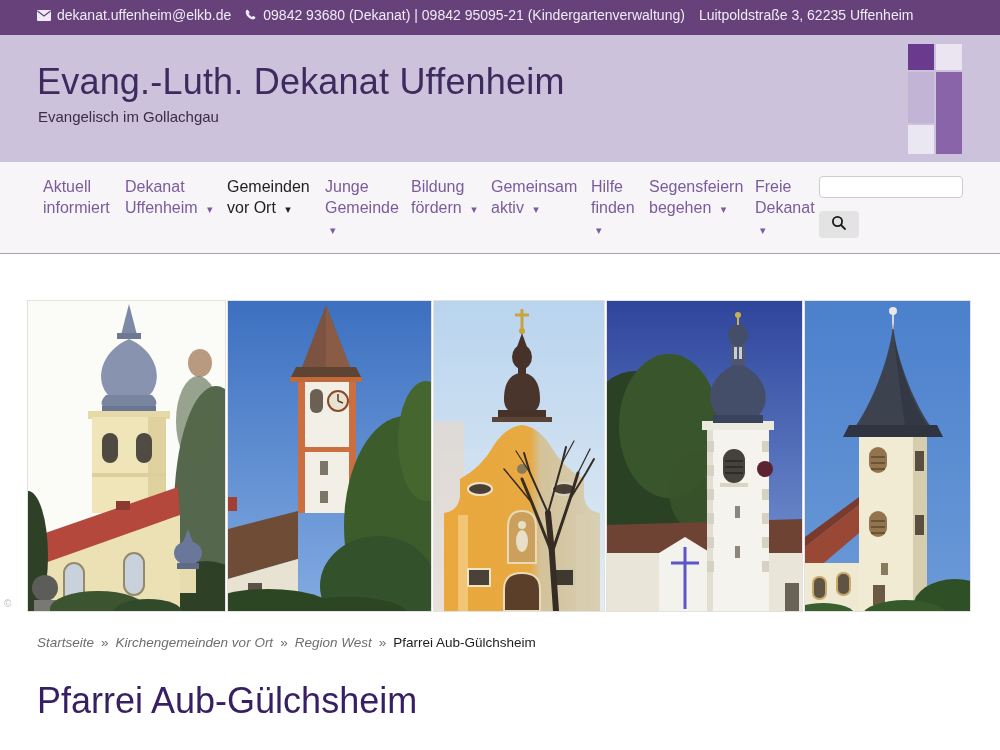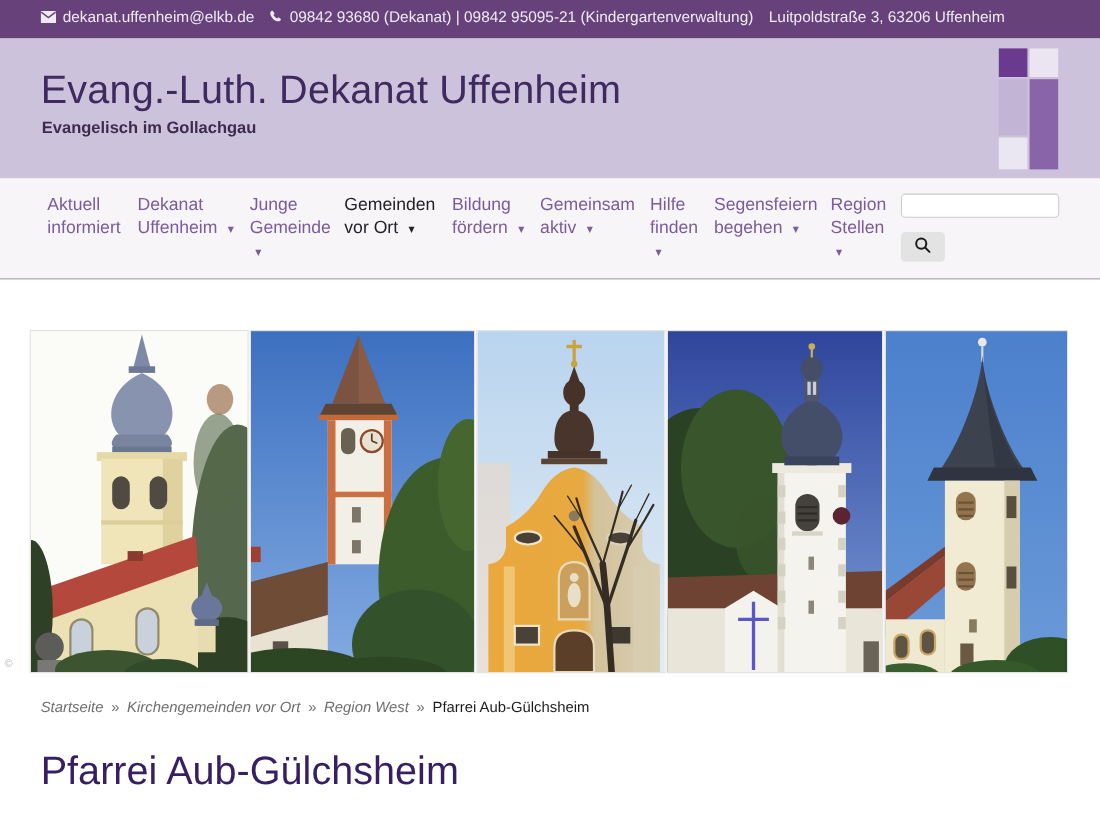--- a/index.html
+++ b/index.html
@@ -34,21 +34,21 @@
   .site-title {
     margin:0;
     font-size:36px;
     font-weight:500;
     color:#3e2a5e;
     letter-spacing:0.2px;
   }
   .site-subtitle {
     margin:5px 0 0 1px;
     font-size:15px;
-    font-weight:bold;
+    font-weight:normal;
     color:#3b2b4e;
   }
   .logo { position:absolute; top:9px; right:37px; width:55px; height:110px; cursor:pointer; }
   .logo div { position:absolute; }
   .logo .sq1 { left:0;  top:0;   width:26px; height:26px; background:#6a3a8e; }
   .logo .sq2 { left:28px; top:0; width:26px; height:26px; background:#eae5f1; }
   .logo .r1  { left:0;  top:28px; width:26px; height:51px; background:#c2b4d5; }
   .logo .r2  { left:0;  top:81px; width:26px; height:29px; background:#eae6f2; }
   .logo .r3  { left:28px; top:28px; width:26px; height:82px; background:#8a64a9; }
 
@@ -125,46 +125,46 @@
 </head>
 <body>
 
 <div class="topbar">
   <div class="topbar-inner">
     <span class="tb-item"><span class="tb-icon"><svg width="14" height="11" viewBox="0 0 14 11">
             <rect x="0" y="0" width="14" height="11" rx="1" fill="#f0eaf5"></rect>
             <path d="M0.5,1 L7,6 L13.5,1" stroke="#67427a" stroke-width="1.3" fill="none"></path>
           </svg></span><a href="#">dekanat.uffenheim@elkb.de</a></span><span class="tb-item"><span class="tb-icon"><svg width="12" height="12" viewBox="0 0 12 12">
             <path d="M2.8,0.8 C2.2,0.6 1.4,0.9 1.0,1.7 C0.2,3.3 1.0,5.9 3.1,8.0 C5.2,10.1 7.8,10.9 9.4,10.1 C10.2,9.7 10.5,8.9 10.3,8.3 L8.7,7.1 C8.4,6.9 7.9,6.9 7.6,7.2 L6.9,7.9 C6.0,7.5 4.1,5.7 3.6,4.7 L4.3,4.0 C4.6,3.7 4.7,3.2 4.4,2.9 Z" fill="#f0eaf5"></path>
-          </svg></span><span>09842 93680 (Dekanat) | 09842 95095-21 (Kindergartenverwaltung)</span></span><span class="tb-item">Luitpoldstraße 3, 63206 Uffenheim</span>
+          </svg></span><span>09842 93680 (Dekanat) | 09842 95095-21 (Kindergartenverwaltung)</span></span><span class="tb-item">Luitpoldstraße 3, 62235 Uffenheim</span>
   </div>
 </div>
 
 <div class="header">
   <h1 class="site-title">Evang.-Luth. Dekanat Uffenheim</h1>
   <div class="site-subtitle">Evangelisch im Gollachgau</div>
   <div class="logo">
     <div class="sq1"></div>
     <div class="sq2"></div>
     <div class="r1"></div>
     <div class="r2"></div>
     <div class="r3"></div>
   </div>
 </div>
 
 <nav class="navbar">
   <a href="#" class="nav-item w1"><span>Aktuell informiert</span></a>
   <a href="#" class="nav-item w2"><span>Dekanat Uffenheim</span> <span class="caret">▾</span></a>
+  <a href="#" class="nav-item w3 active"><span>Gemeinden vor Ort</span> <span class="caret">▾</span></a>
   <a href="#" class="nav-item w4"><span>Junge Gemeinde</span> <span class="caret">▾</span></a>
-  <a href="#" class="nav-item w3 active"><span>Gemeinden vor Ort</span> <span class="caret">▾</span></a>
   <a href="#" class="nav-item w5"><span>Bildung fördern</span> <span class="caret">▾</span></a>
   <a href="#" class="nav-item w6"><span>Gemeinsam aktiv</span> <span class="caret">▾</span></a>
   <a href="#" class="nav-item w7"><span>Hilfe finden</span> <span class="caret">▾</span></a>
   <a href="#" class="nav-item w8"><span>Segensfeiern begehen</span> <span class="caret">▾</span></a>
-  <a href="#" class="nav-item w9"><span>Region Stellen</span> <span class="caret">▾</span></a>
+  <a href="#" class="nav-item w9"><span>Freie Dekanat</span> <span class="caret">▾</span></a>
   <div class="search-box">
     <input class="search-input" type="text" placeholder="" style="">
     <button class="search-btn">
       <span><svg width="16" height="16" viewBox="0 0 16 16">
             <circle cx="6.5" cy="6.5" r="4.6" fill="none" stroke="#1a1a1a" stroke-width="1.8"></circle>
             <line x1="10" y1="10" x2="14" y2="14" stroke="#1a1a1a" stroke-width="1.8" stroke-linecap="round"></line>
           </svg></span>
     </button>
   </div>
 </nav>

